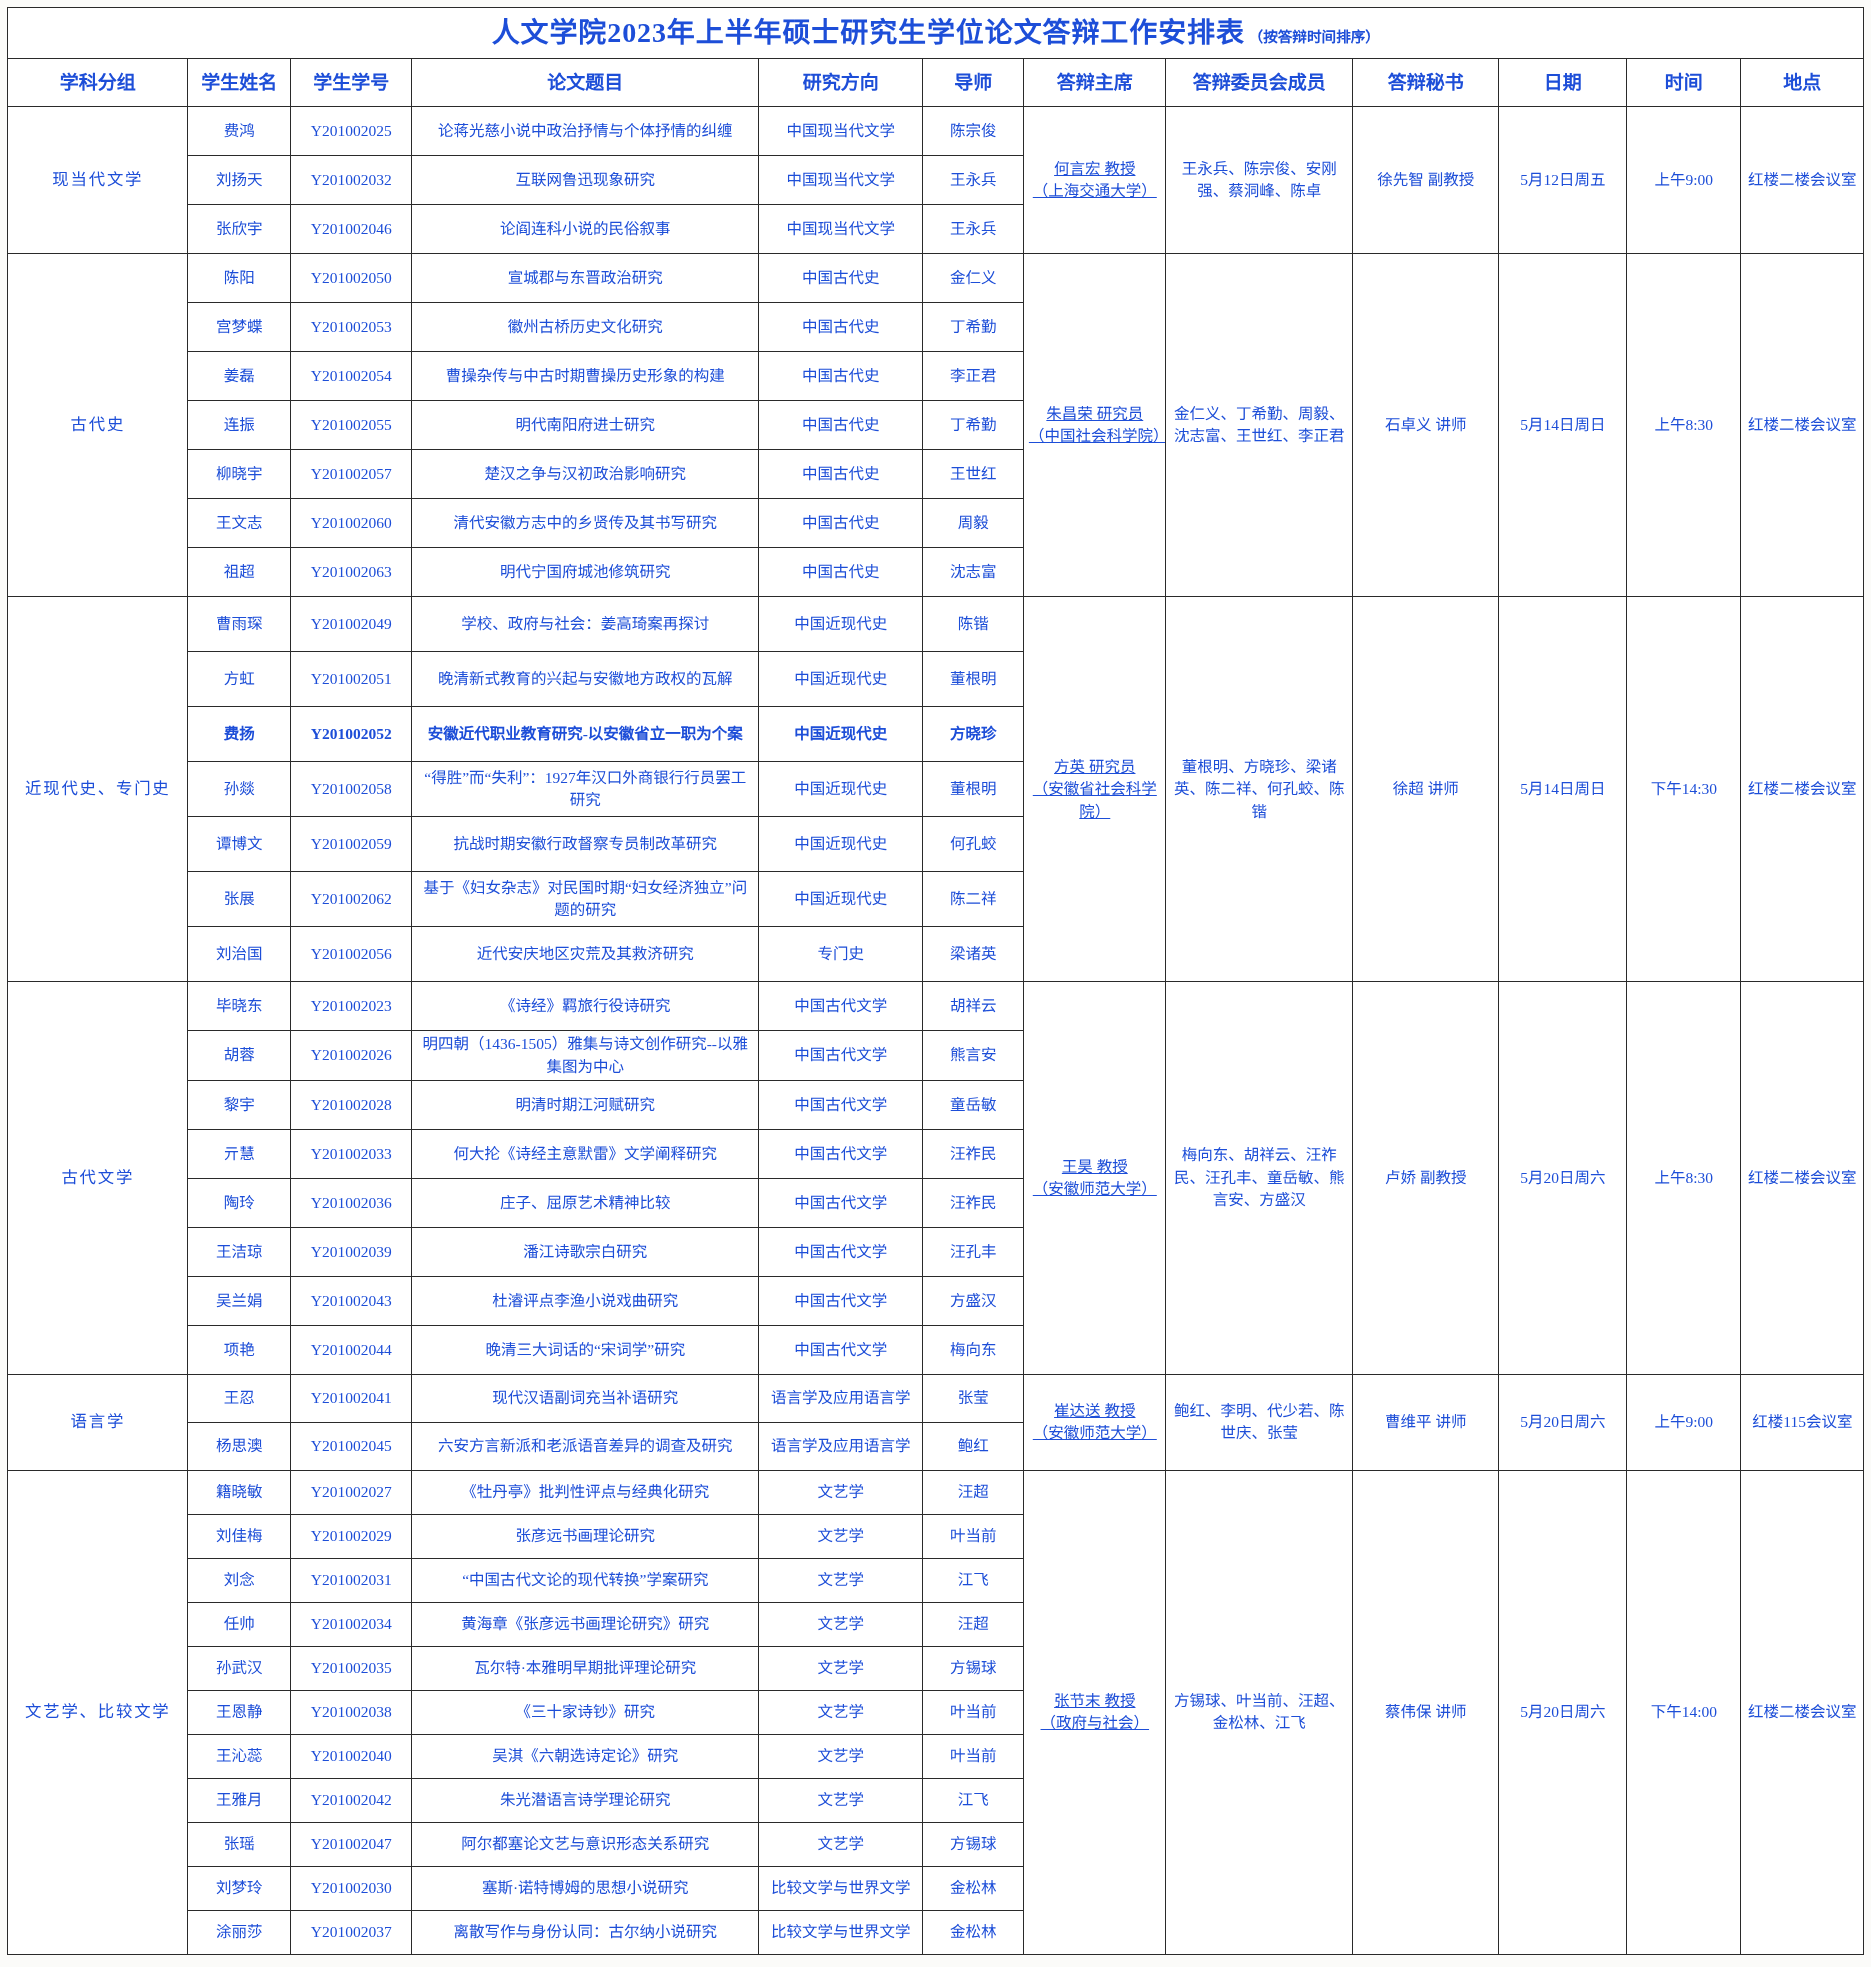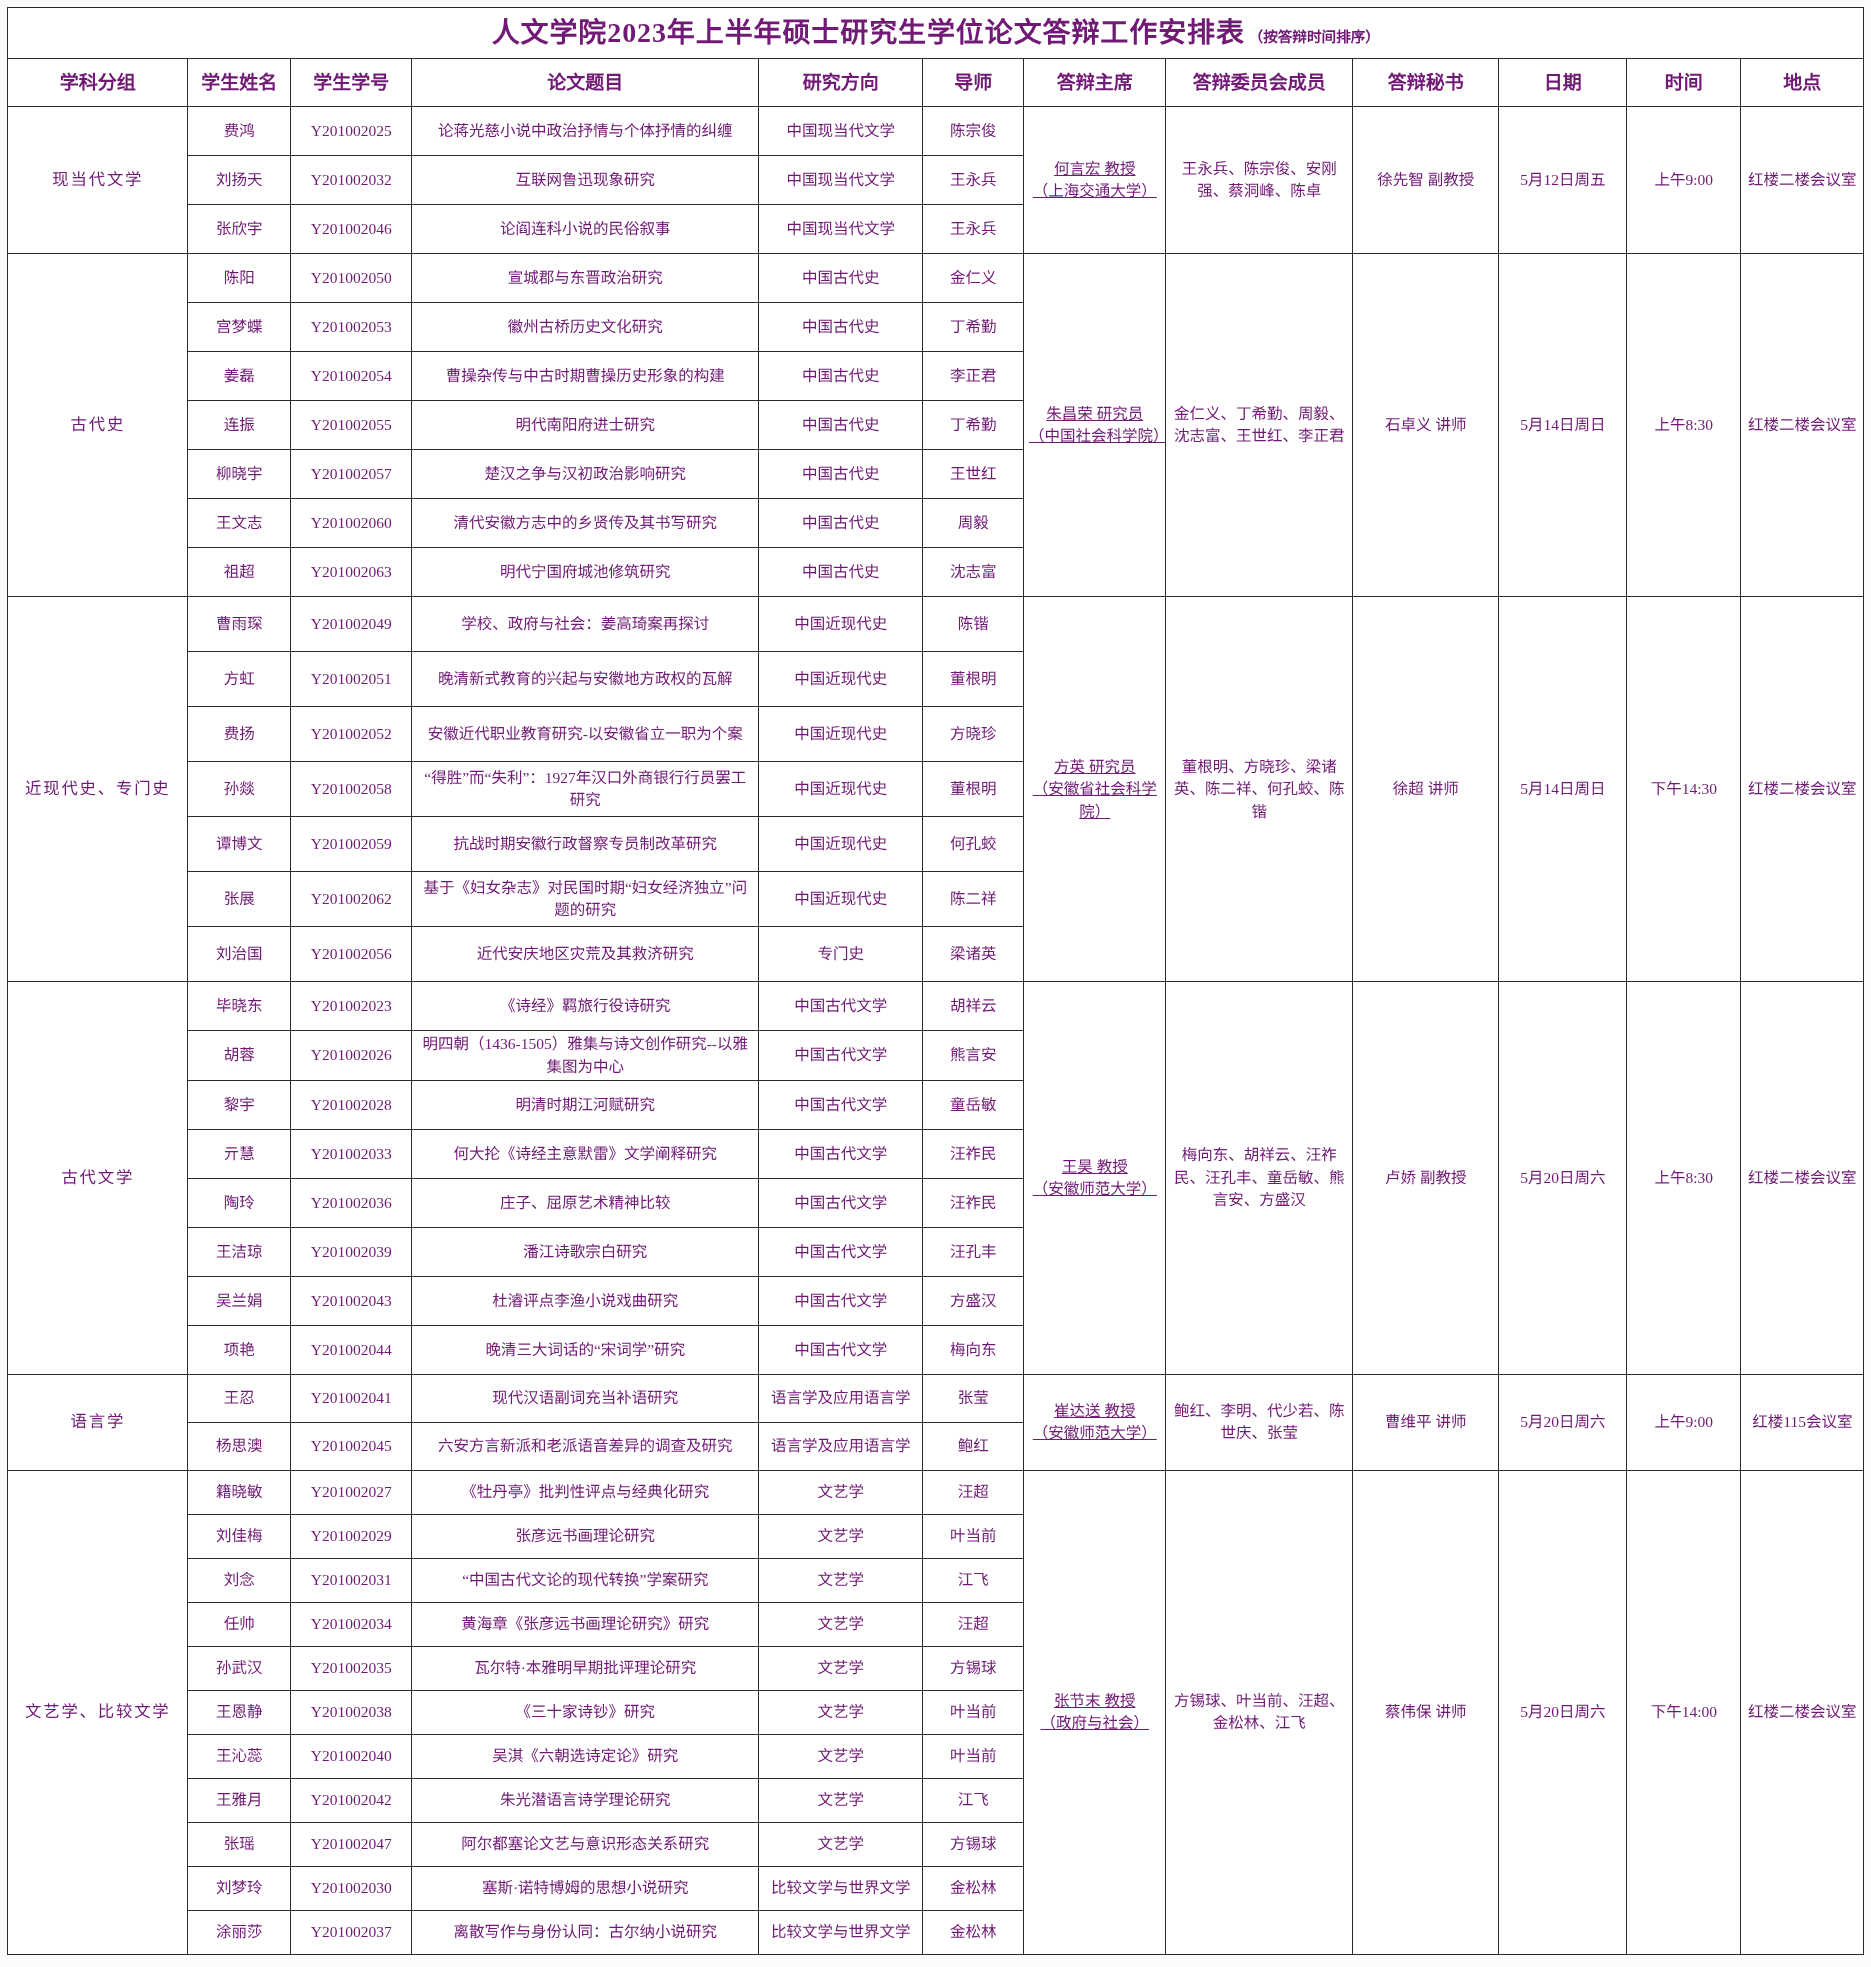--- a/index.html
+++ b/index.html
@@ -1,20 +1,20 @@
 <!DOCTYPE html>
 <html lang="zh-CN" style="font-size:14.6px"><head>
 <meta charset="utf-8">
 <style>
   html,body{margin:0;padding:0;background:#fbfbf9;}
   .page{
     width:1871px;height:1967px;box-sizing:border-box;
     padding:7.3px;background:#fbfbf9;
     font-family:"Liberation Serif","DejaVu Serif",serif;
-    color:#701a75;
+    color:#1d4ed8;
   }
   table.sched{
     border-collapse:collapse;table-layout:fixed;
     width:1857px;border:1.8px solid #000;background:#fff;
   }
   .sched th,.sched td{
     border:0.9px solid #2a2a2a;
     text-align:center;vertical-align:middle;
     padding:1.8px 4.6px;box-sizing:border-box;
     font-size:15.5px;line-height:1.45;
@@ -173,21 +173,21 @@
           <td rowspan="7">下午14:30</td>
           <td rowspan="7">红楼二楼会议室</td>
         </tr>
         <tr style="height: 55px;">
           <td>方虹</td>
           <td>Y201002051</td>
           <td class="thesis-cell">晚清新式教育的兴起与安徽地方政权的瓦解</td>
           <td>中国近现代史</td>
           <td>董根明</td>
         </tr>
-        <tr style="height: 55px;">
+        <tr style="height: 55px; font-weight: bold;">
           <td>费扬</td>
           <td>Y201002052</td>
           <td class="thesis-cell">安徽近代职业教育研究-以安徽省立一职为个案</td>
           <td>中国近现代史</td>
           <td>方晓珍</td>
         </tr>
         <tr style="height: 55px; margin-top: 46px;">
           <td>孙燚</td>
           <td>Y201002058</td>
           <td class="thesis-cell">“得胜”而“失利”：1927年汉口外商银行行员罢工研究</td>

